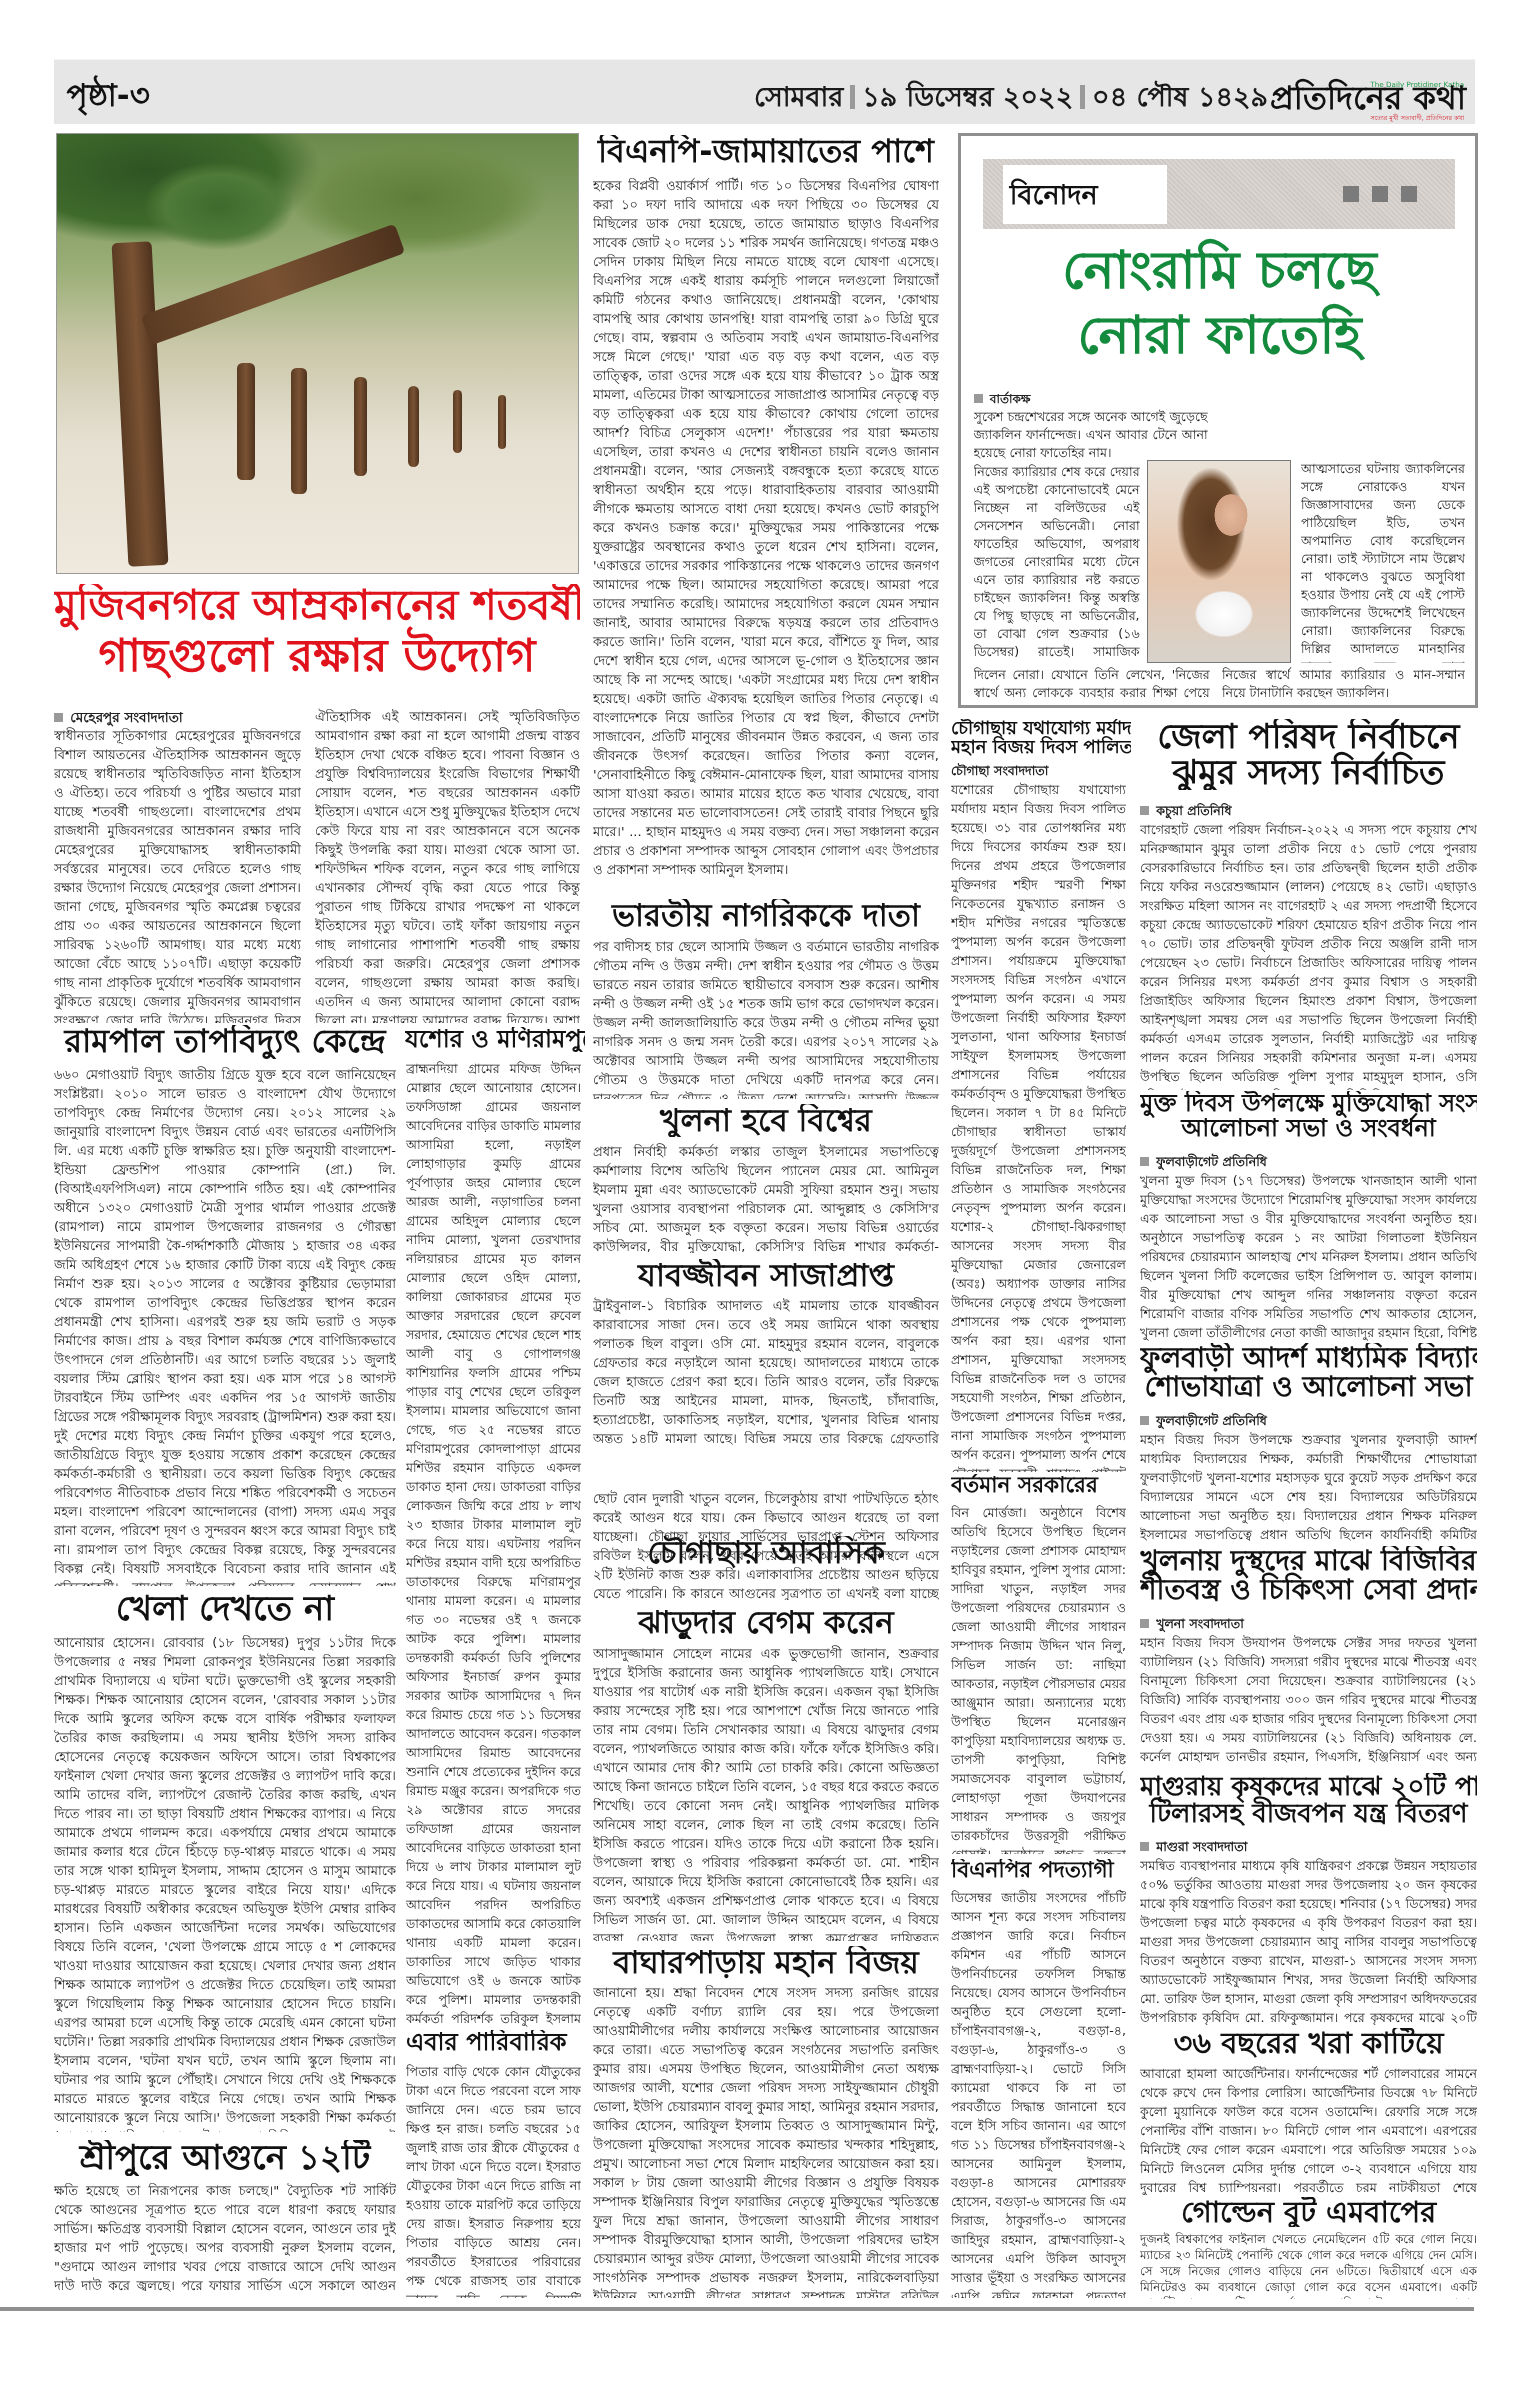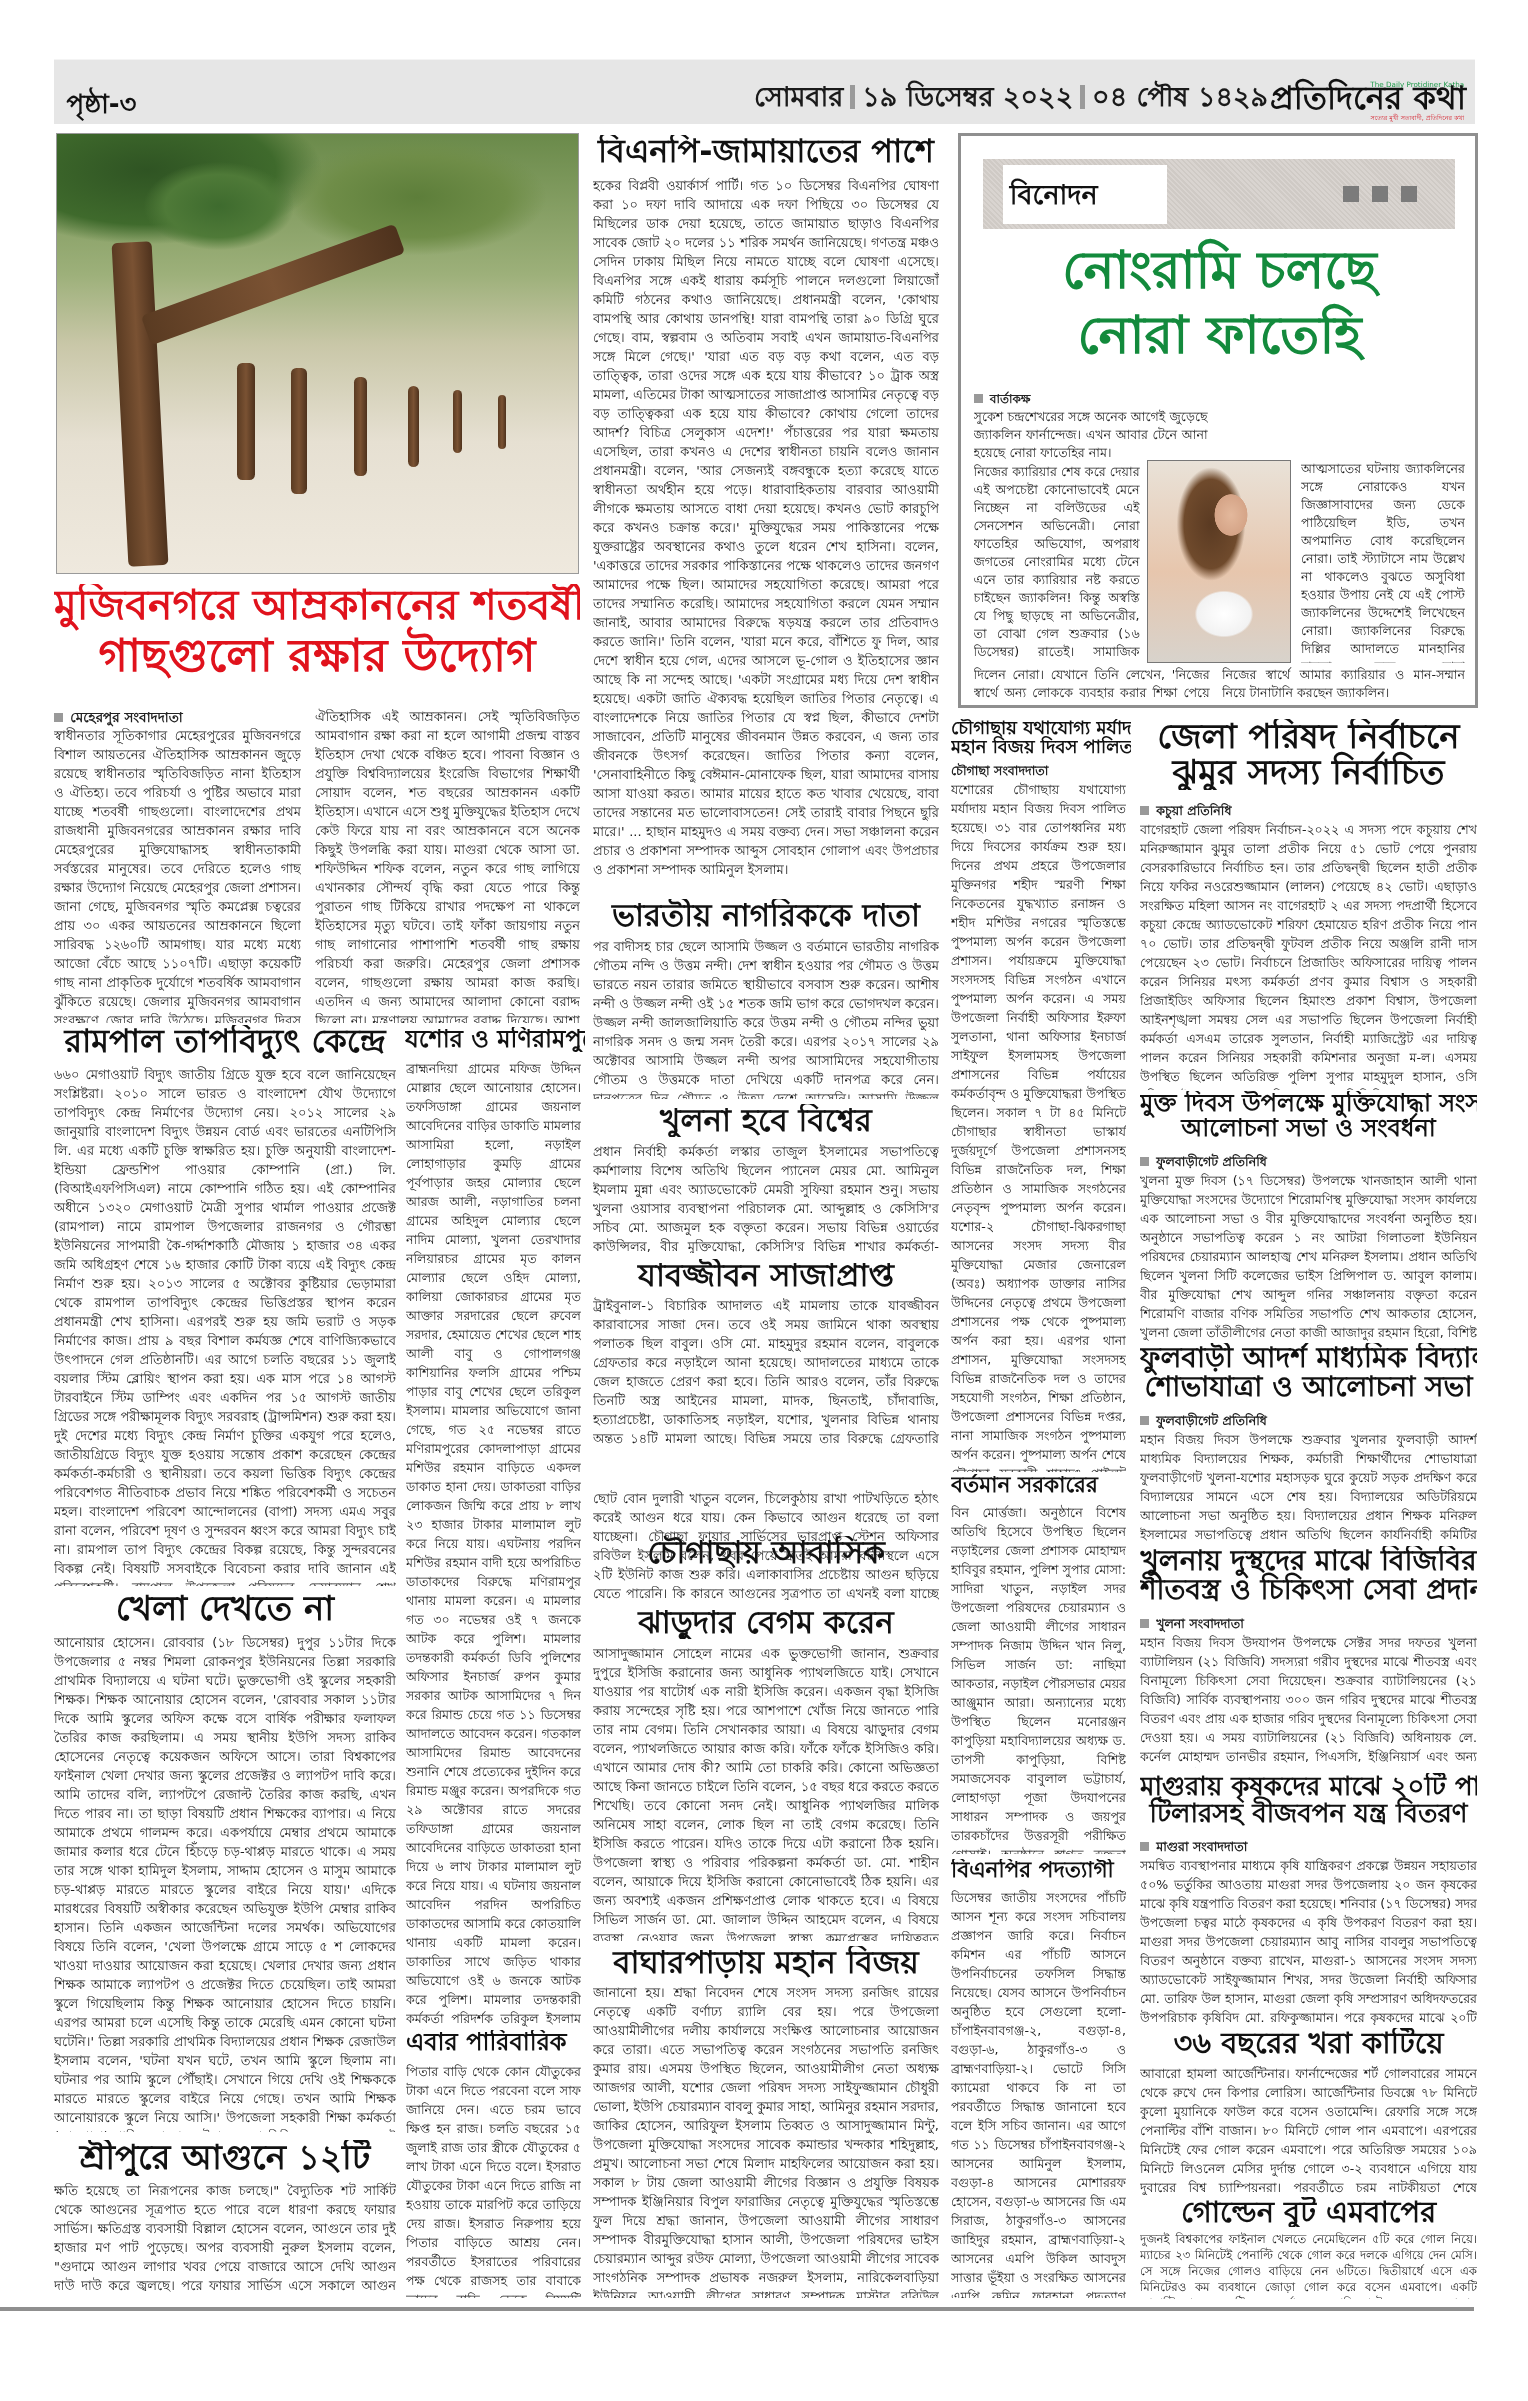--- a/index.html
+++ b/index.html
@@ -1,21 +1,21 @@
 <!DOCTYPE html>
 <html style="font-size:14.4px"><head>
 <meta charset="utf-8">
 <style>
   * { box-sizing: border-box; margin: 0; padding: 0; }
   html, body { width: 1528px; height: 2401px; background: #ffffff; overflow: hidden; }
   body { position: relative; font-family: "DejaVu Sans", sans-serif; color: #1a1a1a; }
 
   .abs { position: absolute; }
   .header-bar { left: 54px; top: 59px; width: 1421px; height: 65px; background: #e6e6e6; border-top: 1.8px solid #f4f4f4; }
-  .page-no { left: 12.6px; top: 10.8px; font-size: 26px; font-weight: bold; color: #111; margin-top: 13px; }
+  .page-no { left: 12.6px; top: 10.8px; font-size: 31px; font-weight: bold; color: #111; }
   .dateline { right: 207px; top: 16px; font-size: 27px; font-weight: bold; color: #1a1a1a; white-space: nowrap; }
   .dateline .sep { display: inline-block; width: 4.5px; height: 23.4px; background: #9a9a9a; margin: 0 7.2px; vertical-align: -2.7px; }
   .masthead { right: 9px; top: 3.6px; width: 198px; height: 58px; }
   .masthead .tag-en { position: absolute; right: 1.8px; top: 0; font-size: 7.2px; color: #1f9a4a; margin-top: 16px; }
   .masthead .title { position: absolute; right: 0; top: 9px; font-size: 32px; font-weight: bold; color: #111; white-space: nowrap; font-family: "DejaVu Serif", serif; }
   .masthead .tag-red { position: absolute; right: 1.8px; top: 49px; font-size: 6.3px; color: #d41e2a; }
 
   .col-text { font-size: 13px; line-height: 19px; text-align: justify; color: #1e1e1e; overflow: hidden; }
   .hl { font-weight: bold; text-align: center; line-height: 1.05; color: #111; white-space: nowrap; overflow: hidden; }
   .byline { font-size: 13.5px; font-weight: bold; color: #222; }

